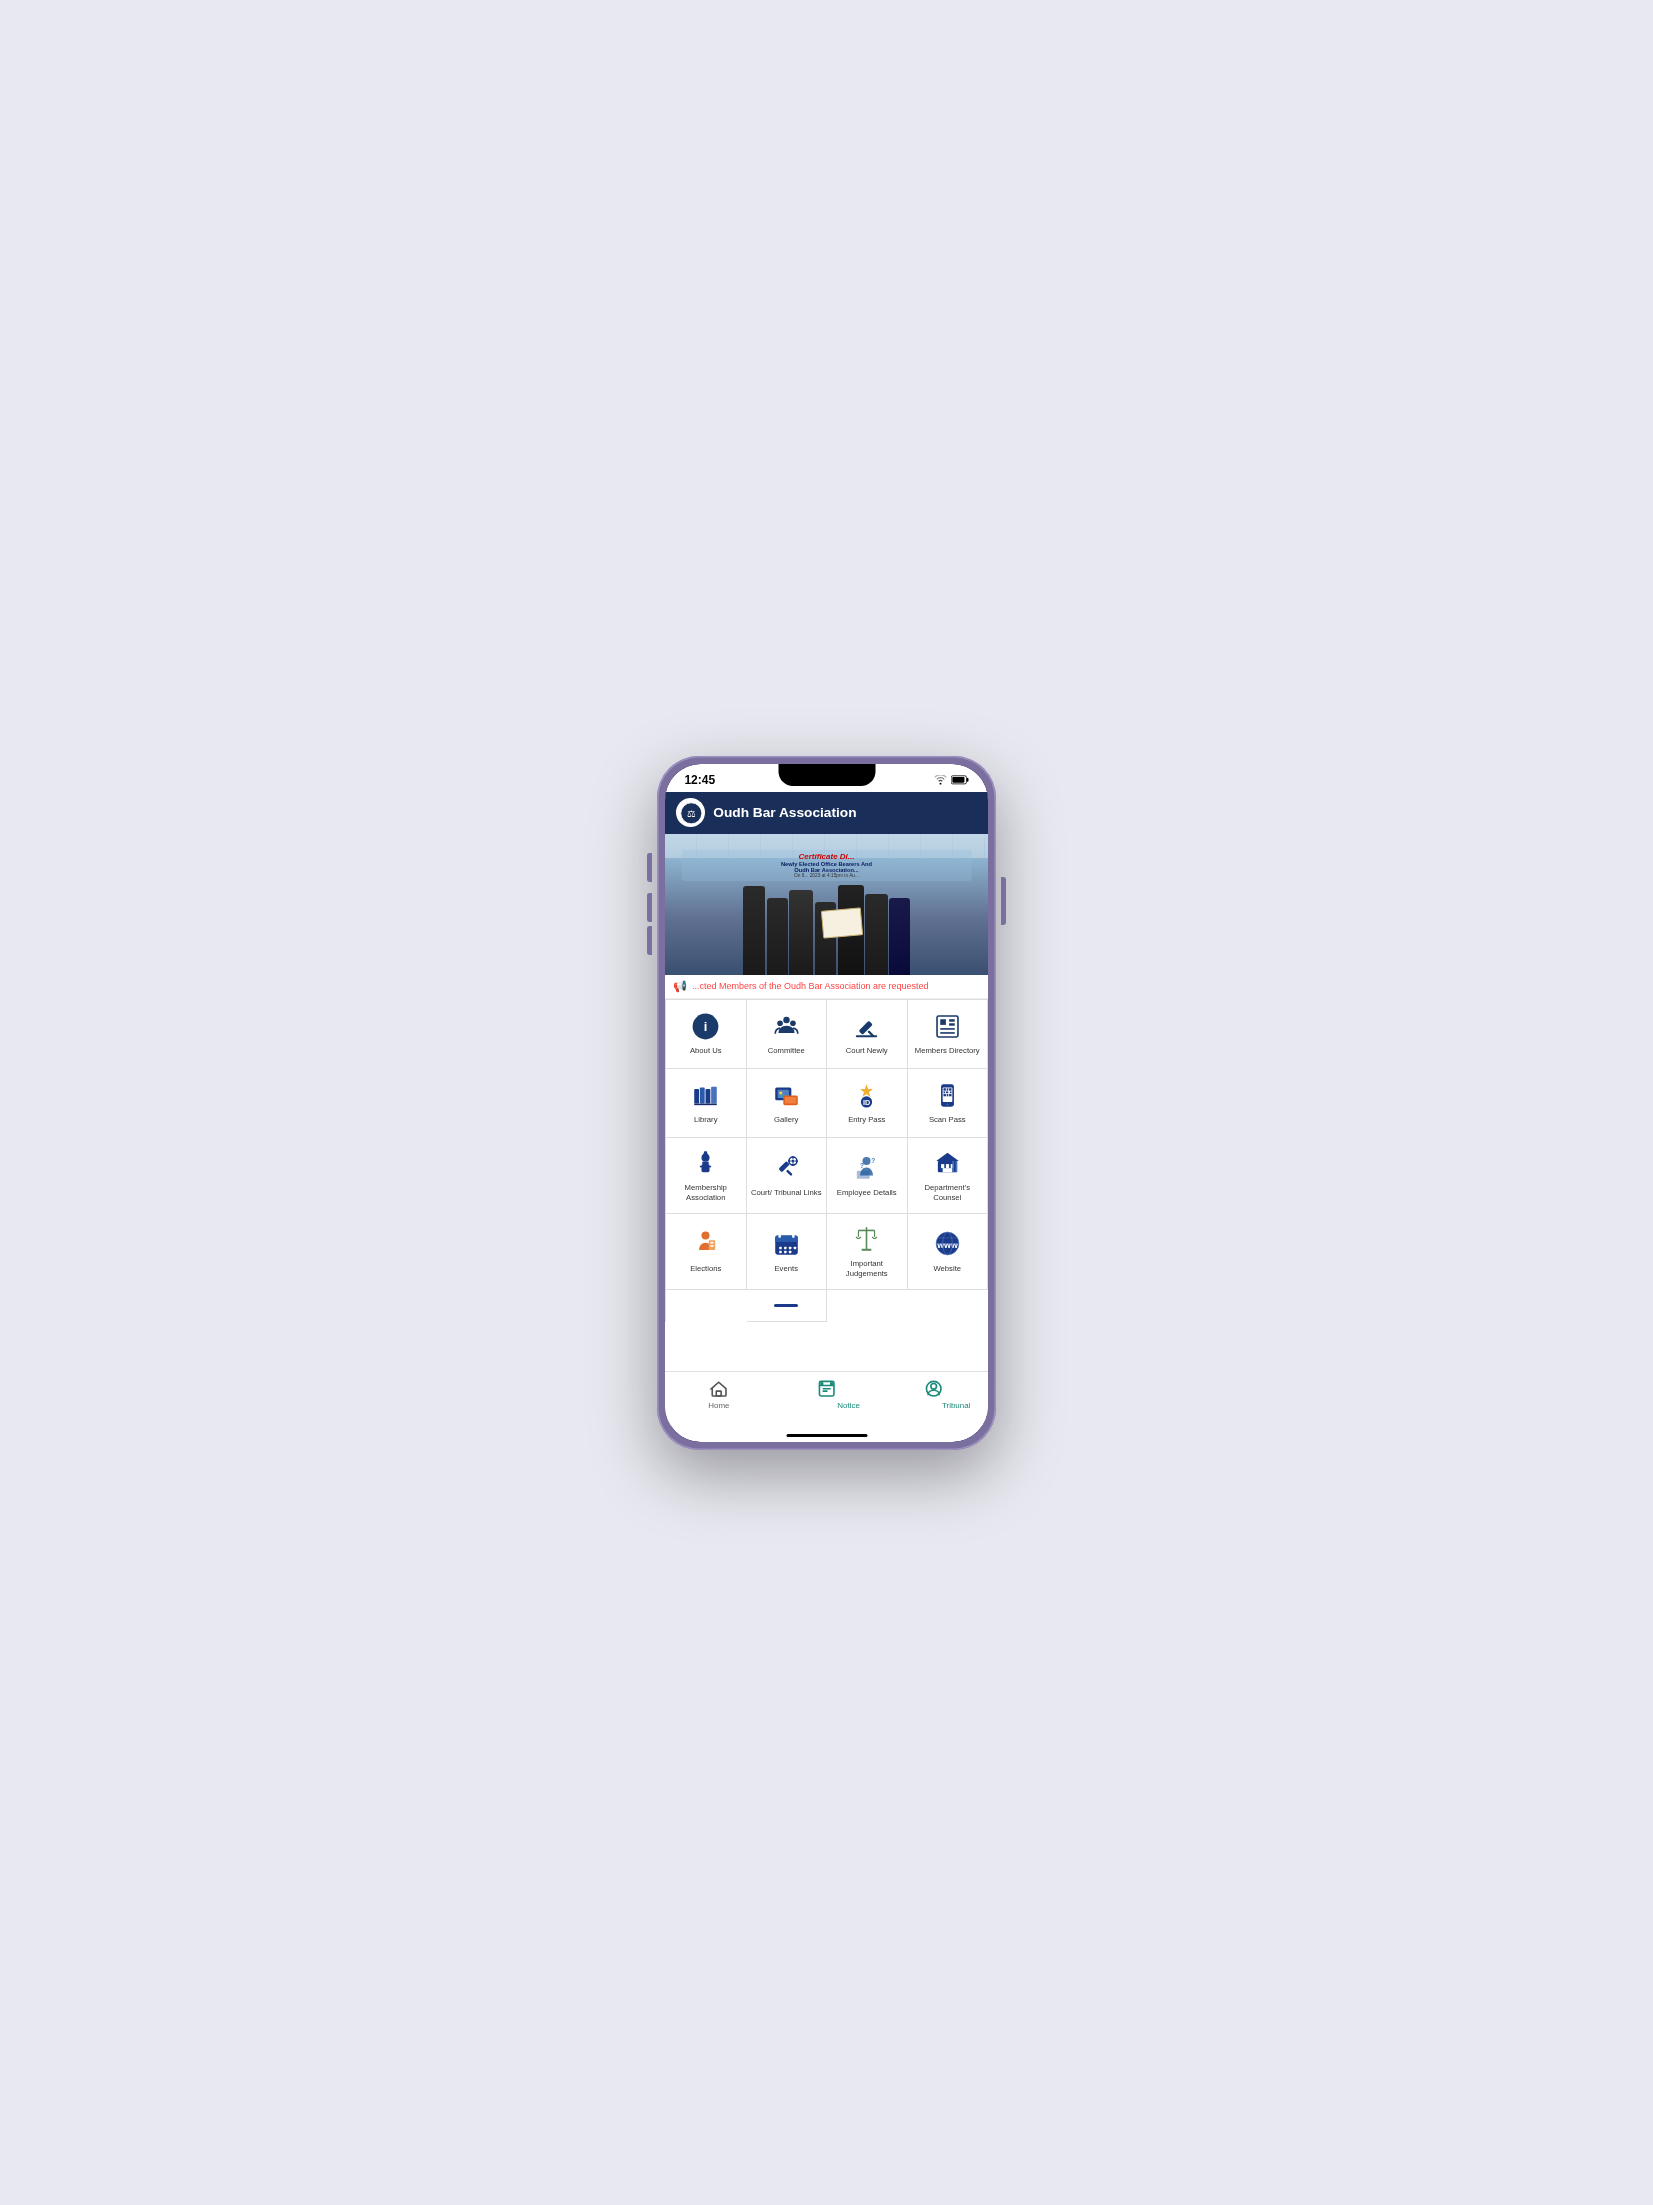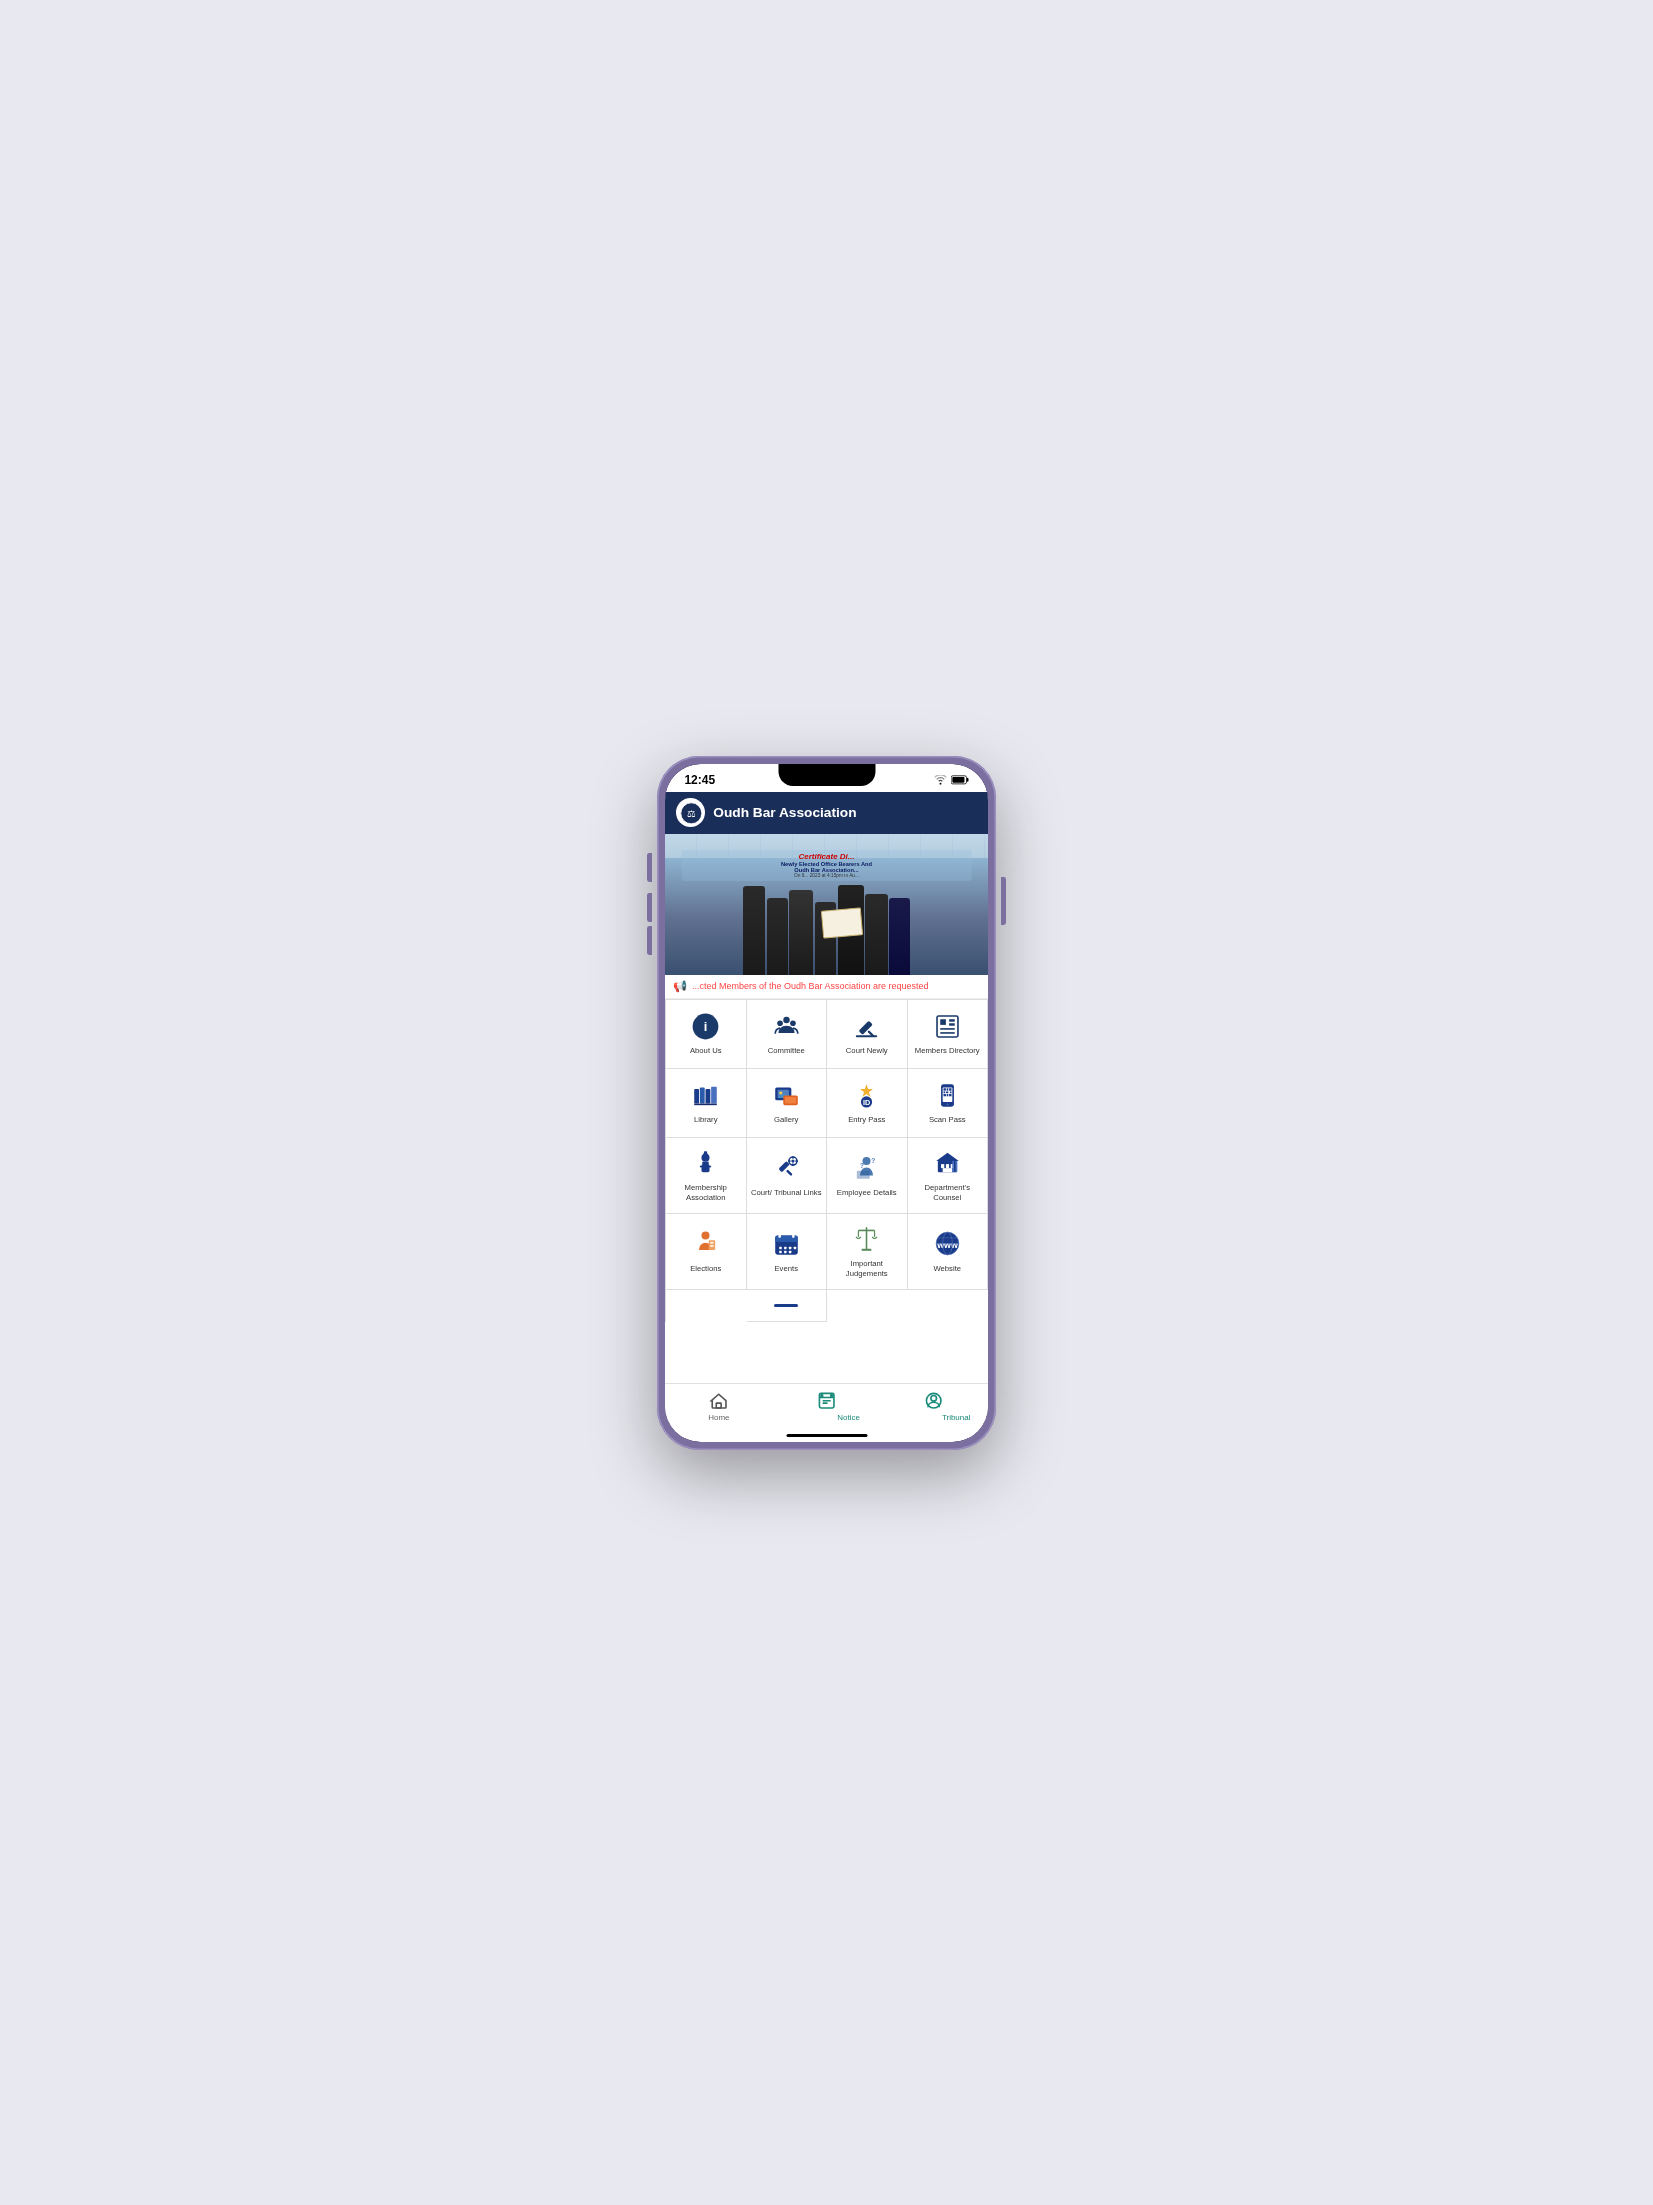--- a/index.html
+++ b/index.html
@@ -217,21 +217,21 @@
       font-size: 7.7px;
       color: #333;
       text-align: center;
       line-height: 1.3;
       font-weight: 500;
     }
 
     
     .bottom-nav {
       position: absolute;
-      bottom: 4px;
+      bottom: 16px;
       left: 0;
       right: 0;
       height: 55px;
       background: #fff;
       border-top: 0.8px solid #e0e0e0;
       display: flex;
       align-items: center;
       justify-content: space-around;
       padding-bottom: 8px;
       z-index: 20;

